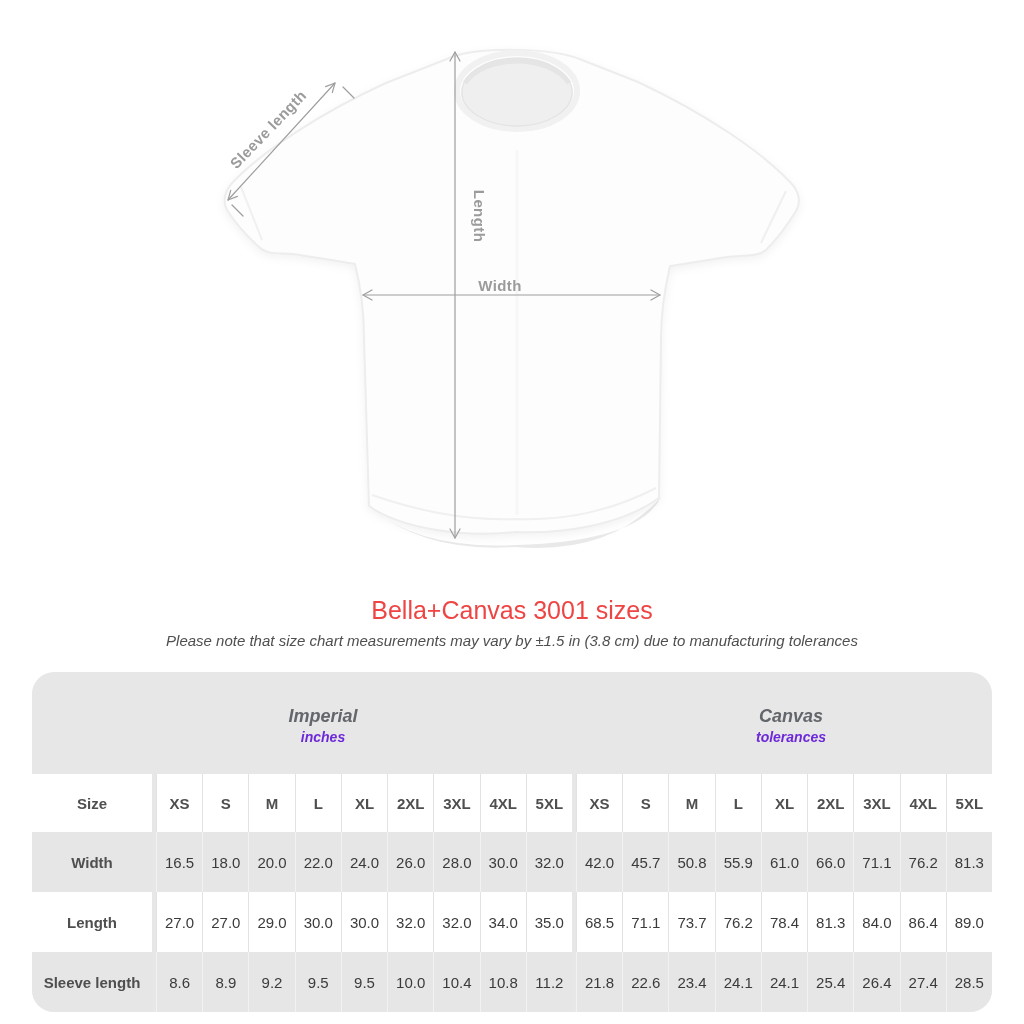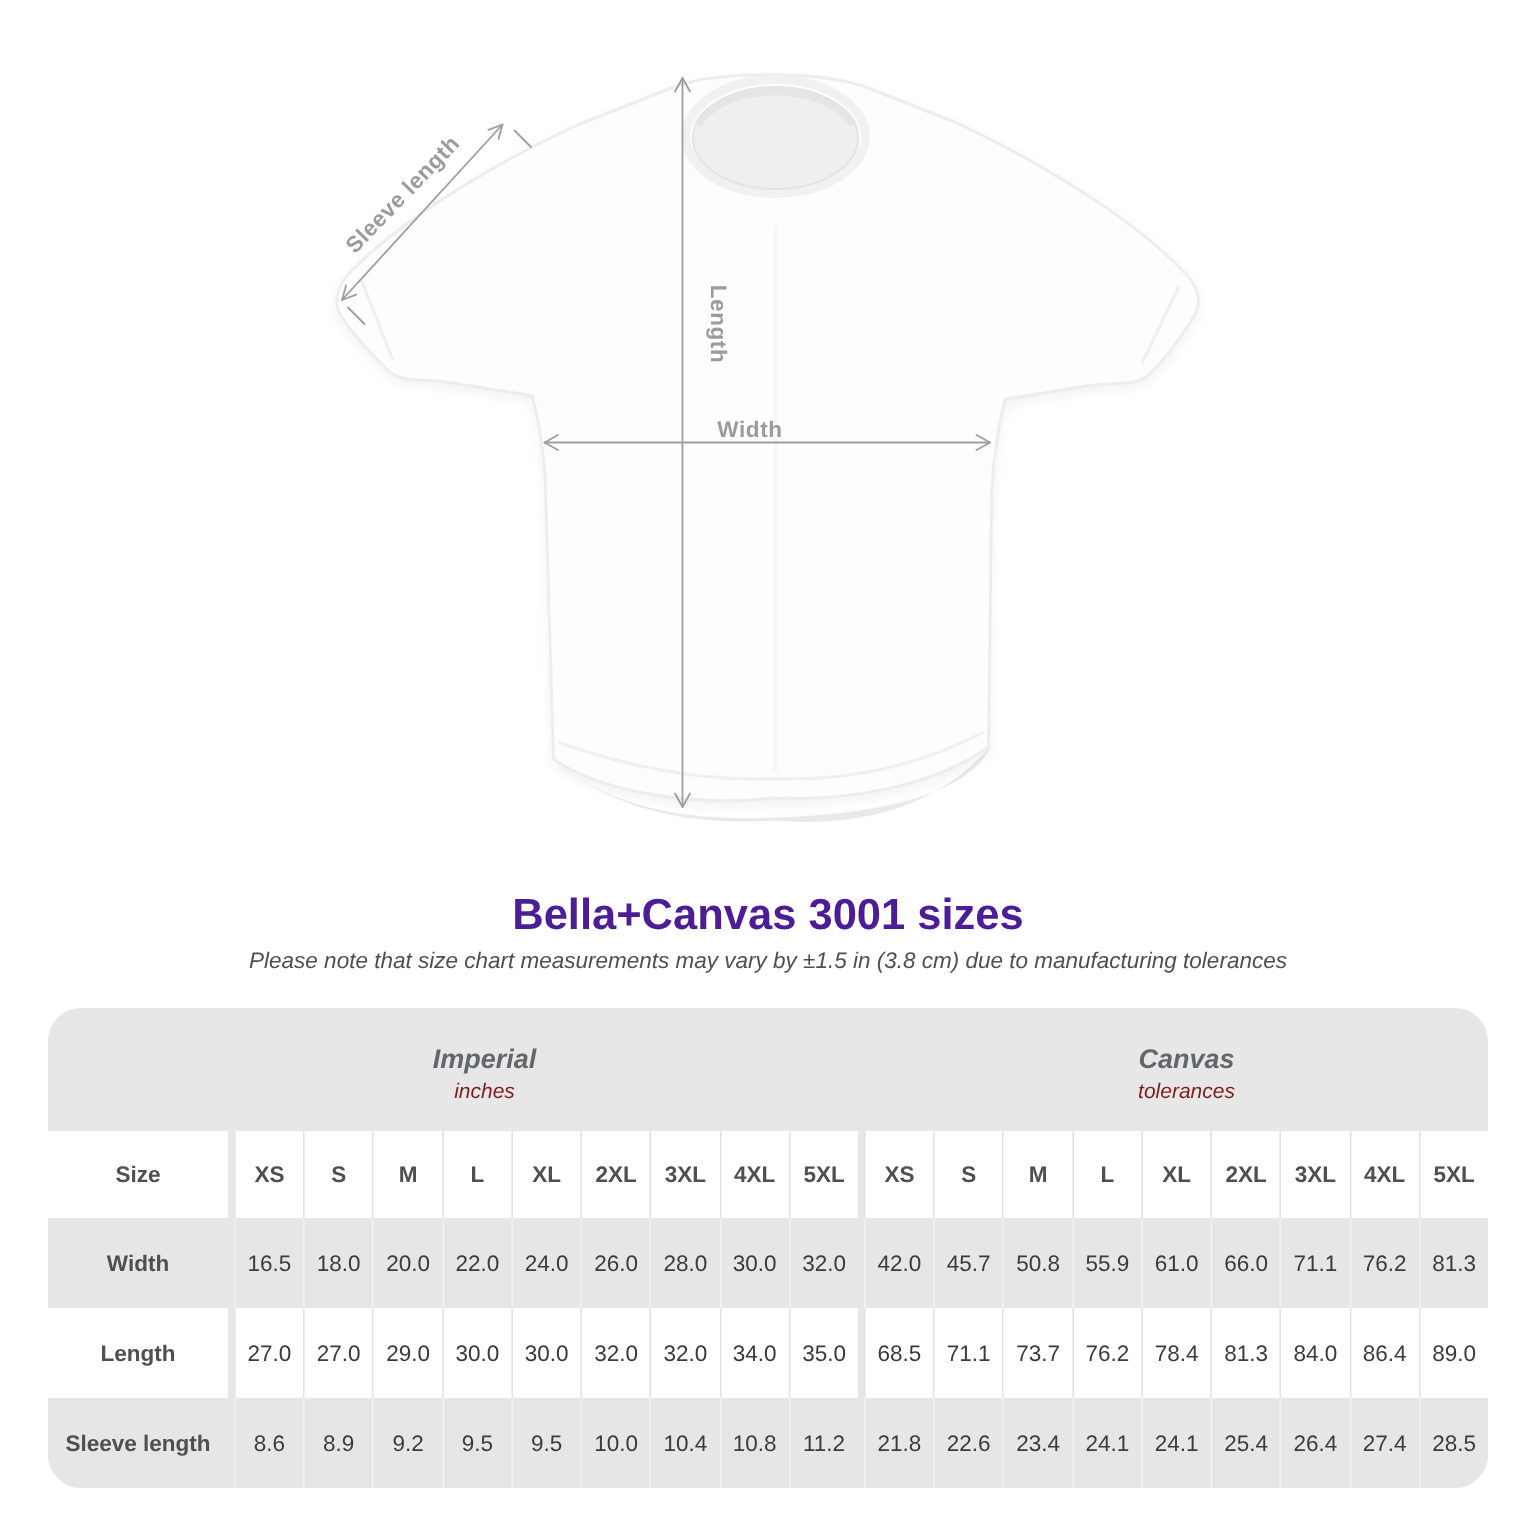--- a/index.html
+++ b/index.html
@@ -7,33 +7,33 @@
   .stage{position:absolute;inset:0;}
 
   
   .diagram{position:absolute;left:0;top:0;width:1024px;height:580px;}
   .shirt-shape{filter:drop-shadow(0 3px 4px rgba(0,0,0,0.05));}
   .dim{fill:#9b9b9b;font-weight:bold;font-size:15px;letter-spacing:0.4px;}
   .dimline{stroke:#9e9e9e;stroke-width:1.2;fill:none;stroke-linecap:round;stroke-linejoin:round;}
 
   
   .heading{position:absolute;top:596px;left:0;width:1024px;text-align:center;}
-  .title{font-size:29px;font-weight:bold;color:#4c1d95;line-height:28px;}
+  .title{font-size:25px;font-weight:normal;color:#ef4444;line-height:28px;}
   .note{margin-top:8px;font-size:15px;font-style:italic;color:#4f4f4f;}
 
   
   .size-table{position:absolute;top:672px;left:32px;width:960px;background:#e7e7e7;
               border-radius:22px;overflow:hidden;}
   .cols{display:grid;grid-template-columns:120px 4px repeat(9,1fr) 4px repeat(9,1fr);}
-  .band{height:82px;margin-left:28px;}
+  .band{height:102px;margin-left:28px;}
   .group{display:flex;flex-direction:column;justify-content:center;align-items:center;padding-top:6px;}
   .g1{grid-column:1/12;}
   .g2{grid-column:13/22;}
   .gt{font-size:18px;font-weight:bold;font-style:italic;color:#63666a;line-height:22px;}
-  .gs{font-size:14px;font-style:italic;color:#7f1d1d;line-height:20px;}
+  .gs{font-size:14px;font-style:italic;color:#6d28d9;line-height:20px;font-weight:bold;}
 
   .trow{display:contents;}
   .cell{display:flex;align-items:center;justify-content:center;height:60px;
         font-size:15px;color:#3b3b3b;border-left:1px solid transparent;}
   .r-size .cell{height:58px;}
   .rw .cell{background:#ffffff;border-left-color:#e3e3e3;text-align:center;}
   .rg .cell{background:#e6e6e6;border-left-color:#f2f2f2;}
   .cell.lab{border-left:none;font-weight:bold;color:#4f4f4f;}
   .cell.hd{font-weight:bold;color:#4f4f4f;}
   .cell.gap{background:transparent !important;border:none !important;}

